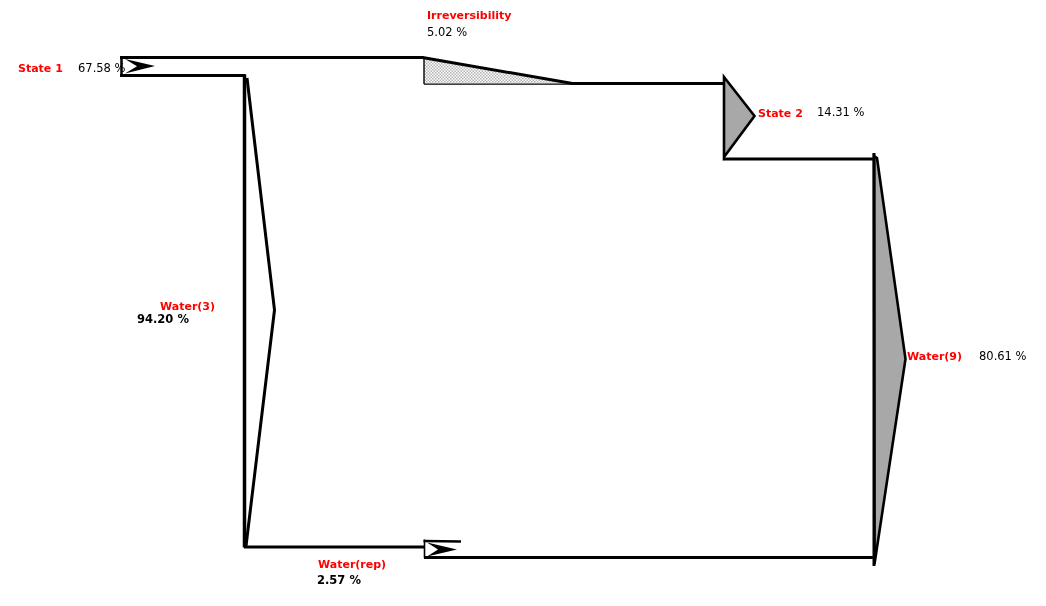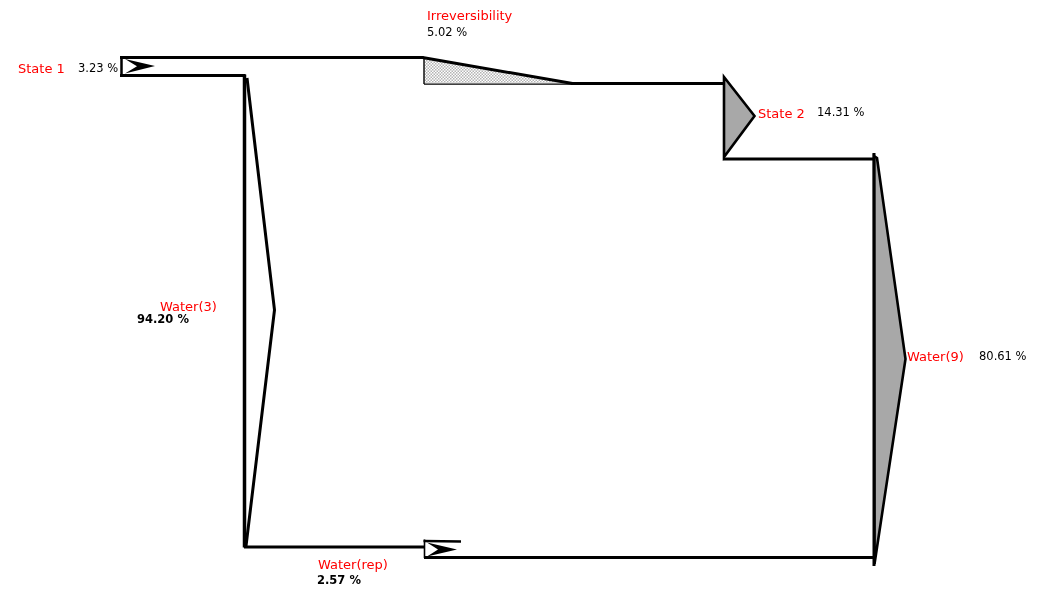--- a/index.html
+++ b/index.html
@@ -7,22 +7,22 @@
     position:relative;
     width:1046px; height:606px;
     background:#ffffff;
     font-family:"DejaVu Sans","Liberation Sans",sans-serif;
     overflow:hidden;
   }
   .canvas svg { position:absolute; left:0; top:0; }
   .lbl {
     position:absolute;
     color:#ff0000;
-    font-weight:normal;
-    font-size:13px;
+    font-weight:bold;
+    font-size:11px;
     line-height:15px;
     white-space:nowrap;
   }
   .val {
     position:absolute;
     color:#000000;
     font-size:11.5px;
     line-height:13px;
     white-space:nowrap;
   }
@@ -65,21 +65,21 @@
 
     <line x1="244" y1="547" x2="424" y2="547" stroke="#000" stroke-width="3"></line>
 
     <line x1="424.5" y1="539.5" x2="424.5" y2="558" stroke="#000" stroke-width="1.6"></line>
     <line x1="423.5" y1="541" x2="461" y2="541.5" stroke="#000" stroke-width="2.6"></line>
     <polygon points="427,542.5 457,549.5 427,556.5 438,549.5" fill="#000"></polygon>
     <line x1="424" y1="557.5" x2="875" y2="557.5" stroke="#000" stroke-width="3"></line>
   </svg>
 
   <div class="lbl" style="left:18px; top:61px;">State 1</div>
-  <div class="val" style="left:78px; top:62px;">3.23 %</div>
+  <div class="val" style="left:78px; top:62px;">67.58 %</div>
 
   <div class="lbl" style="left:427px; top:8px;">Irreversibility</div>
   <div class="val" style="left:427px; top:26px;text-align:right;">5.02 %</div>
 
   <div class="lbl" style="left:758px; top:106px;">State 2</div>
   <div class="val" style="left:817px; top:106px;">14.31 %</div>
 
   <div class="lbl" style="left:138px; top:299px;margin-left:22px;">Water(3)</div>
   <div class="val" style="left:137px; top:313px;font-weight:bold;">94.20 %</div>
 

